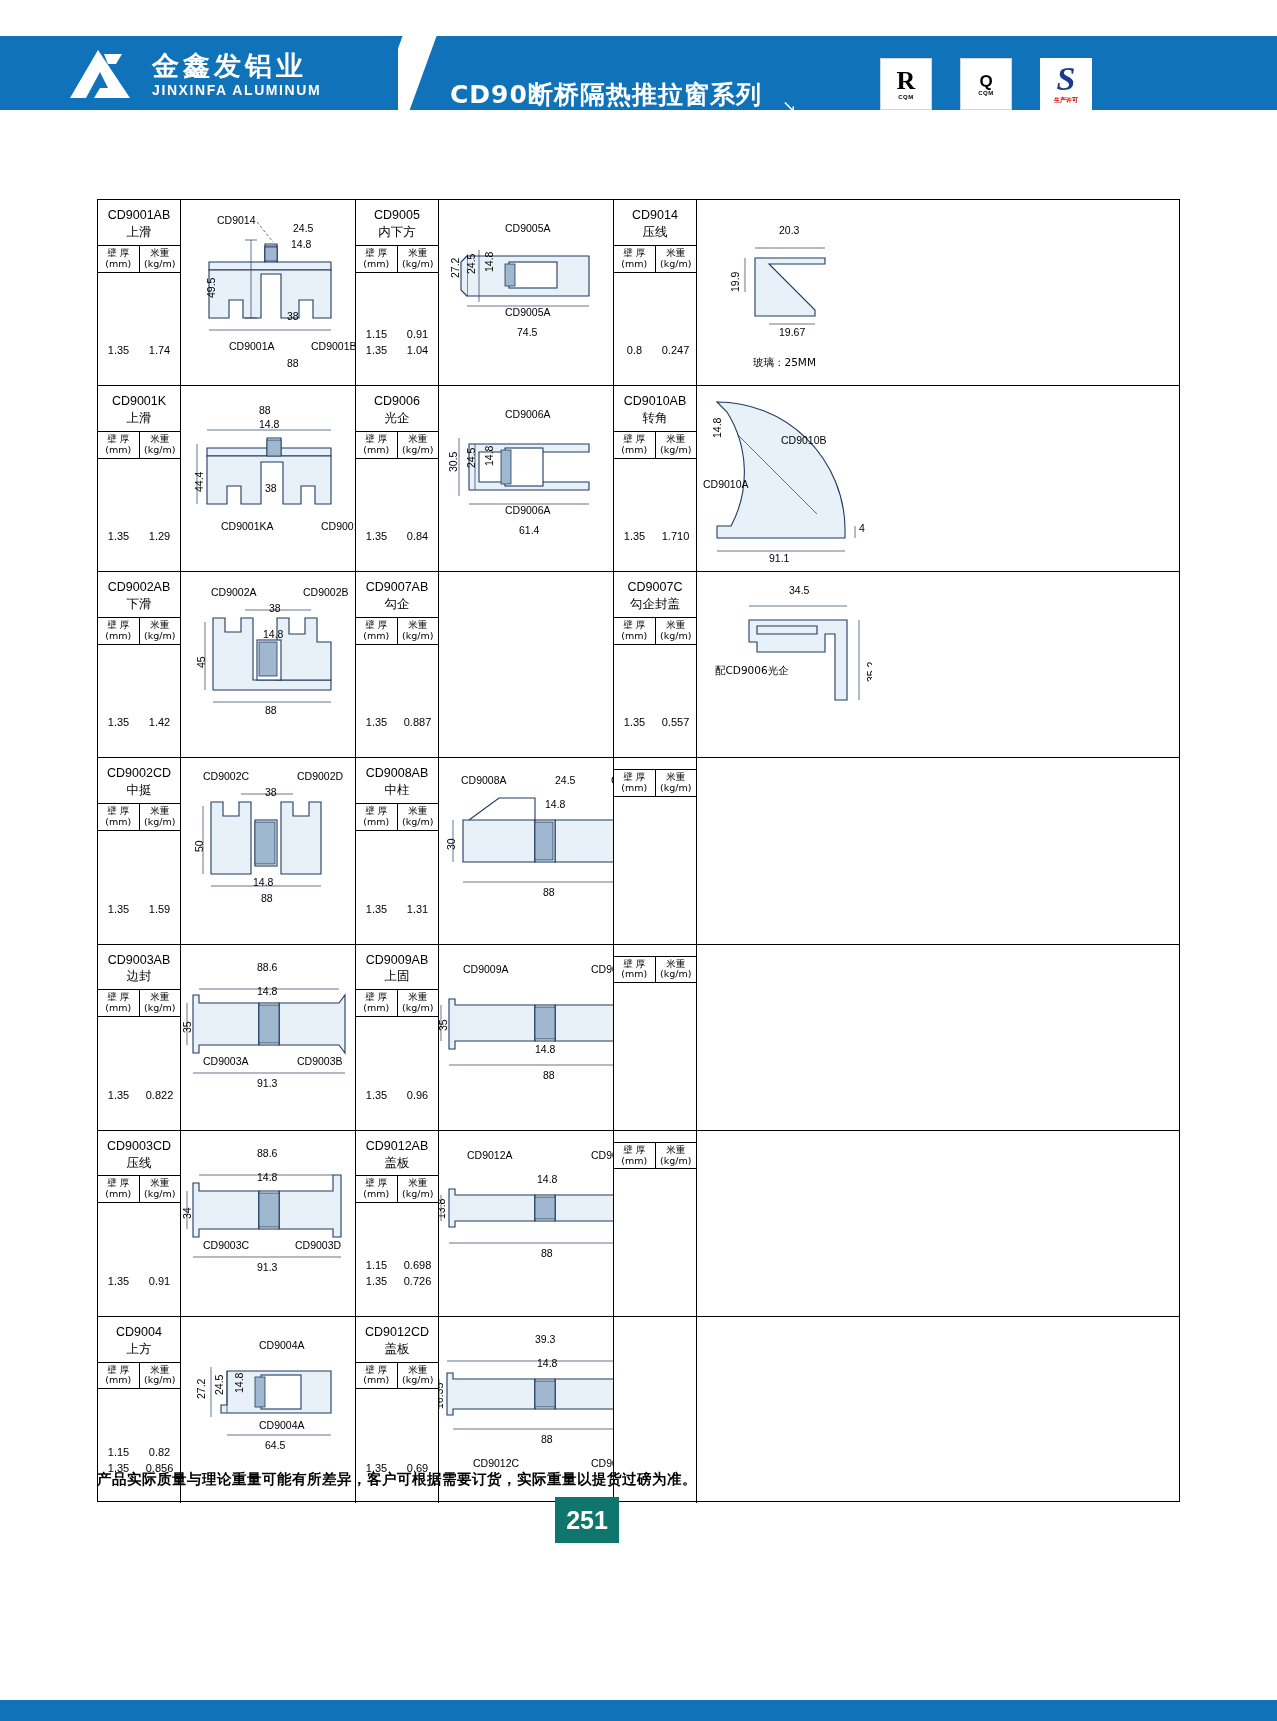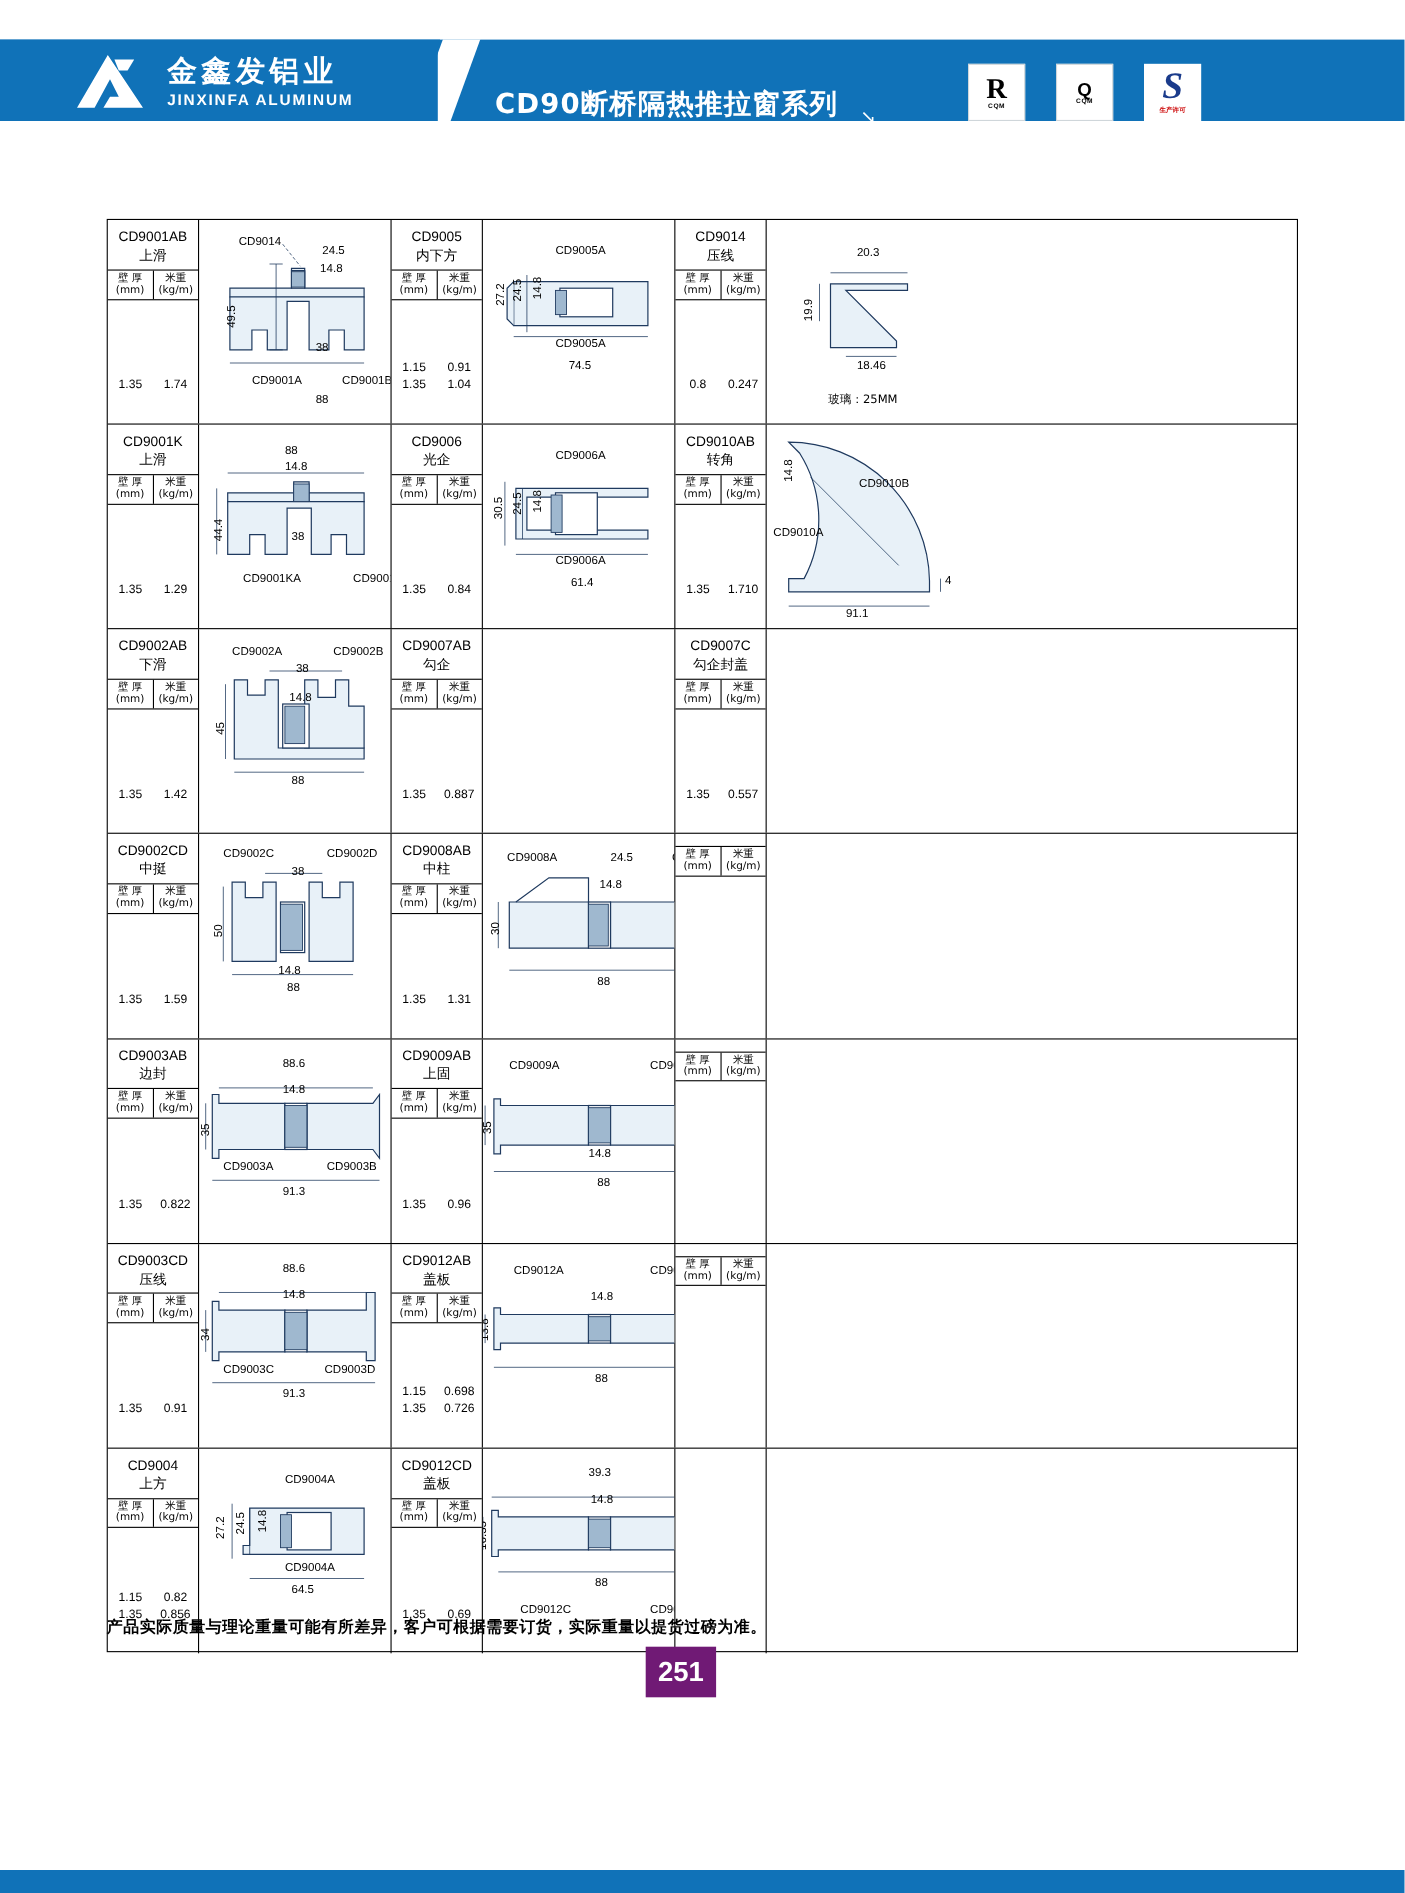--- a/index.html
+++ b/index.html
@@ -49,22 +49,22 @@
   .lbl.cn{font-family:"DejaVu Sans",sans-serif;}
   .vlbl{position:absolute;font-size:10.5px;white-space:nowrap;transform:rotate(-90deg);transform-origin:left top;font-family:"Liberation Sans",sans-serif;}
 
   
   .w-d1{width:258px;}
   .w-d2{width:258px;}
   .w-d3{width:258px;}
 
   
   .footnote{position:absolute;left:97px;top:1470px;font-size:14.5px;font-weight:bold;font-family:"DejaVu Sans",sans-serif;letter-spacing:.5px;}
-  .pagebox{position:absolute;left:555px;top:1497px;width:64px;height:46px;background:#701a75;color:#fff;
-           display:flex;align-items:center;justify-content:center;font-size:25px;font-weight:bold;margin-left:32px;}
+  .pagebox{position:absolute;left:555px;top:1497px;width:64px;height:46px;background:#0f766e;color:#fff;
+           display:flex;align-items:center;justify-content:center;font-size:25px;font-weight:bold;}
   .bottombar{position:absolute;left:0;top:1700px;width:1277px;height:21px;background:#1072b8;}
 
   
   .pf{fill:none;stroke:#1f3a5f;stroke-width:1.1;}
   .dim{stroke:#1f3a5f;stroke-width:.7;}
   .hatch{fill:#9fb8cf;stroke:#1f3a5f;stroke-width:.8;}
 </style>
 </head>
 <body>
 
@@ -202,21 +202,21 @@
             <path d="M58 58 L128 58 L128 64 L72 64 L118 110 L118 116 L58 116 Z" fill="#e8f1f8"></path>
           </g>
           <g class="dim">
             <line x1="58" y1="48" x2="128" y2="48"></line>
             <line x1="48" y1="58" x2="48" y2="92"></line>
             <line x1="72" y1="124" x2="118" y2="124"></line>
           </g>
         </svg>
         <div class="lbl" style="left:82px;top:24px;">20.3</div>
         <div class="vlbl" style="left:32px;top:92px;">19.9</div>
-        <div class="lbl" style="left:82px;top:126px;">18.46</div>
+        <div class="lbl" style="left:82px;top:126px;">19.67</div>
         <div class="lbl cn" style="left:56px;top:156px;">玻璃：25MM</div>
       </div>
     </div>
   </div>
 
   <div class="row">
     <div class="cellgrp w-d1">
       <div class="infocol">
         <div class="code">CD9001K</div>
         <div class="cname">上滑</div>
@@ -376,20 +376,35 @@
         <div class="cname">勾企封盖</div>
         <div class="thead">
           <div><span>壁 厚</span><br><span>(mm)</span></div>
           <div><span>米重</span><br><span>(kg/m)</span></div>
         </div>
         <div class="tvals">
           <div>1.35</div>
           <div>0.557</div>
         </div>
       </div>
+      <div class="drawing">
+        <svg width="175" height="185" viewBox="0 0 175 185">
+          <g class="pf">
+            <path d="M52 48 L150 48 L150 128 L138 128 L138 62 L128 62 L128 80 L60 80 L60 70 L52 70 Z" fill="#e8f1f8"></path>
+            <path d="M60 54 L120 54 L120 62 L60 62 Z" fill="#e8f1f8"></path>
+          </g>
+          <g class="dim">
+            <line x1="52" y1="34" x2="150" y2="34"></line>
+            <line x1="162" y1="48" x2="162" y2="128"></line>
+          </g>
+        </svg>
+        <div class="lbl" style="left:92px;top:12px;">34.5</div>
+        <div class="vlbl" style="left:168px;top:110px;">35.2</div>
+        <div class="lbl cn" style="left:18px;top:92px;">配CD9006光企</div>
+      </div>
     </div>
   </div>
 
   <div class="row">
     <div class="cellgrp w-d1">
       <div class="infocol">
         <div class="code">CD9002CD</div>
         <div class="cname">中挺</div>
         <div class="thead">
           <div><span>壁 厚</span><br><span>(mm)</span></div>

